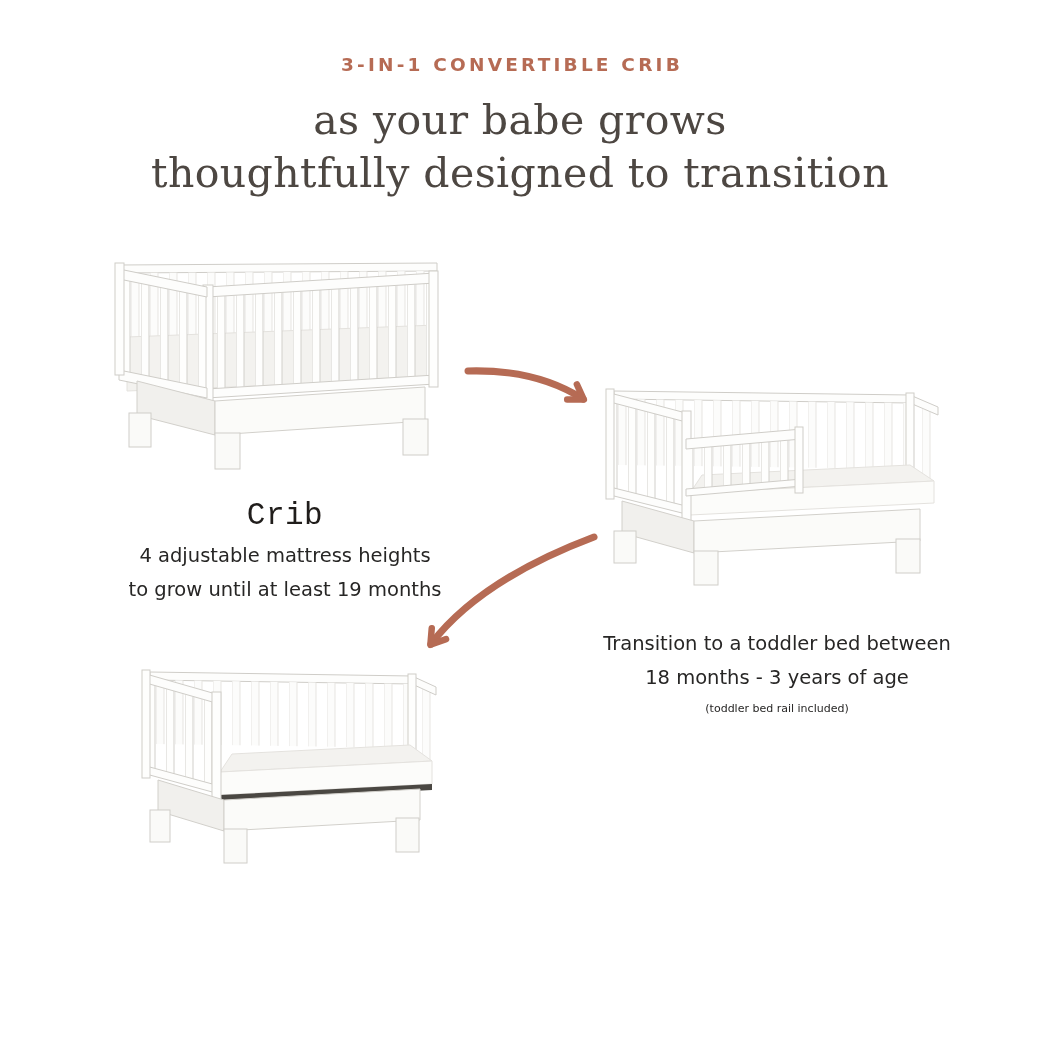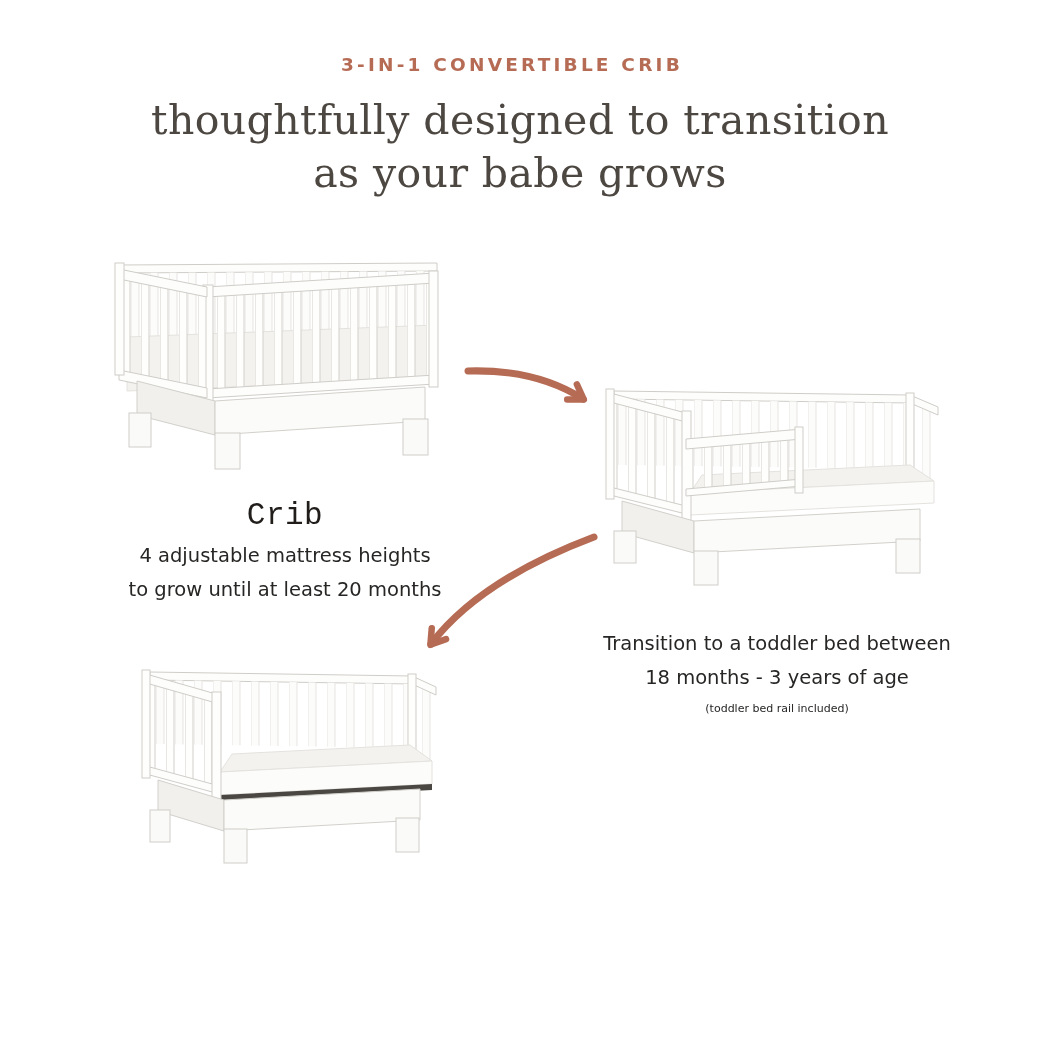--- a/index.html
+++ b/index.html
@@ -40,22 +40,22 @@
   .mat-shadow{fill:#4a4742;stroke:none;}
 </style>
 </head>
 <body>
 
 <div class="canvas">
 
   <div class="eyebrow">3-IN-1 CONVERTIBLE CRIB</div>
 
   <h1 class="title">
+    <span>as your babe grows</span>
     <span>thoughtfully designed to transition</span>
-    <span>as your babe grows</span>
   </h1>
 
   <svg class="bed" style="left:103px;top:253px;" width="345" height="243" viewBox="0 0 345 243" aria-hidden="true">
     <defs>
       <pattern id="slats" patternUnits="userSpaceOnUse" width="19" height="400">
         <rect x="0" y="0" width="8" height="400" fill="#fefefd" stroke="#d2d0cb" stroke-width="1"></rect>
       </pattern>
       <pattern id="slatsLight" patternUnits="userSpaceOnUse" width="19" height="400" patternTransform="translate(9,0)">
         <rect x="0" y="0" width="8" height="400" fill="#fcfcfb" stroke="#e7e5e1" stroke-width="1"></rect>
       </pattern>
@@ -163,21 +163,21 @@
       </marker>
     </defs>
     <path class="arrow-shaft" d="M468 371 Q536 369 583 399" marker-end="url(#ah)"></path>
     <path class="arrow-shaft" d="M594 537 Q480 580 431 644" marker-end="url(#ah)"></path>
   </svg>
 
   <div class="caption" style="left:85px;top:497px;width:400px;">
     <div class="stage-label">Crib</div>
     <div class="stage-desc">
       <span>4 adjustable mattress heights</span>
-      <span>to grow until at least 20 months</span>
+      <span>to grow until at least 19 months</span>
     </div>
   </div>
 
   <div class="caption" style="left:577px;top:623px;width:400px;">
     <div class="stage-desc">
       <span>Transition to a toddler bed between</span>
       <span>18 months - 3 years of age</span>
     </div>
     <div class="stage-note">(toddler bed rail included)</div>
   </div>

